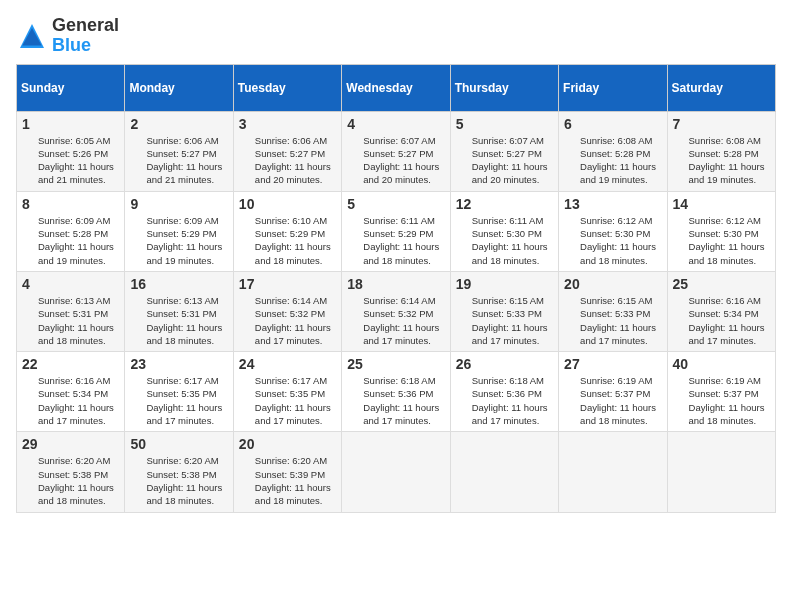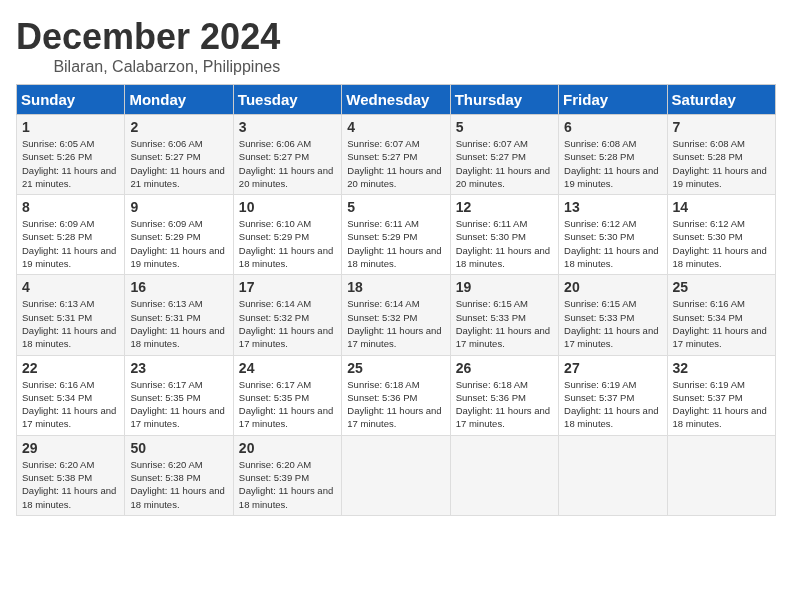--- a/index.html
+++ b/index.html
@@ -52,23 +52,23 @@
       font-size: 16px;
       color: #555;
     }
     table {
       width: 100%;
       border-collapse: collapse;
     }
     thead th {
       background-color: #1565C0;
       color: white;
-      font-size: 15px;
-      font-weight: bold;
-      padding: 6px 4px;
+      font-size: 12px;
+      font-weight: bold;
+      padding: 16px 4px;
       text-align: left;
       border: 1px solid #ccc;
     }
     tbody td {
       vertical-align: top;
       border: 1px solid #ddd;
       padding: 4px 5px;
       font-size: 9.5px;
       color: #333;
       width: calc(100% / 7);
@@ -80,32 +80,39 @@
     .day-number {
       font-size: 14px;
       font-weight: bold;
       color: #333;
       display: block;
       margin-bottom: 2px;
     }
     .day-info {
       line-height: 1.4;
       font-size: 9.5px;
+      margin-left: 16px;
     }
     td.empty {
       background: #f9f9f9;
     }
   </style>
 </head>
 <body>
 
 <div class="header-area">
-  <div class="title-area">
-    <div class="month-title">December 2024</div>
-    <div class="location-title">Bilaran, Calabarzon, Philippines</div>
+  <div class="logo">
+    <svg class="logo-icon" viewBox="0 0 40 40">
+      <polygon points="20,5 35,35 5,35" fill="#2196F3"></polygon>
+      <polygon points="20,10 32,32 8,32" fill="#1565C0"></polygon>
+    </svg>
+    <div class="logo-text">
+      <span class="logo-general">General</span>
+      <span class="logo-blue">Blue</span>
+    </div>
   </div>
 </div>
 
 <table>
   <thead>
     <tr>
       <th>Sunday</th>
       <th>Monday</th>
       <th>Tuesday</th>
       <th>Wednesday</th>
@@ -332,21 +339,21 @@
       </td>
         <td>
         <span class="day-number">27</span>
         <div class="day-info">
           Sunrise: 6:19 AM<br>
           Sunset: 5:37 PM<br>
           Daylight: 11 hours and 18 minutes.
         </div>
       </td>
         <td>
-        <span class="day-number">32</span>
+        <span class="day-number">40</span>
         <div class="day-info">
           Sunrise: 6:19 AM<br>
           Sunset: 5:37 PM<br>
           Daylight: 11 hours and 18 minutes.
         </div>
       </td>
       </tr>
       <tr>
         <td>
         <span class="day-number">29</span>

